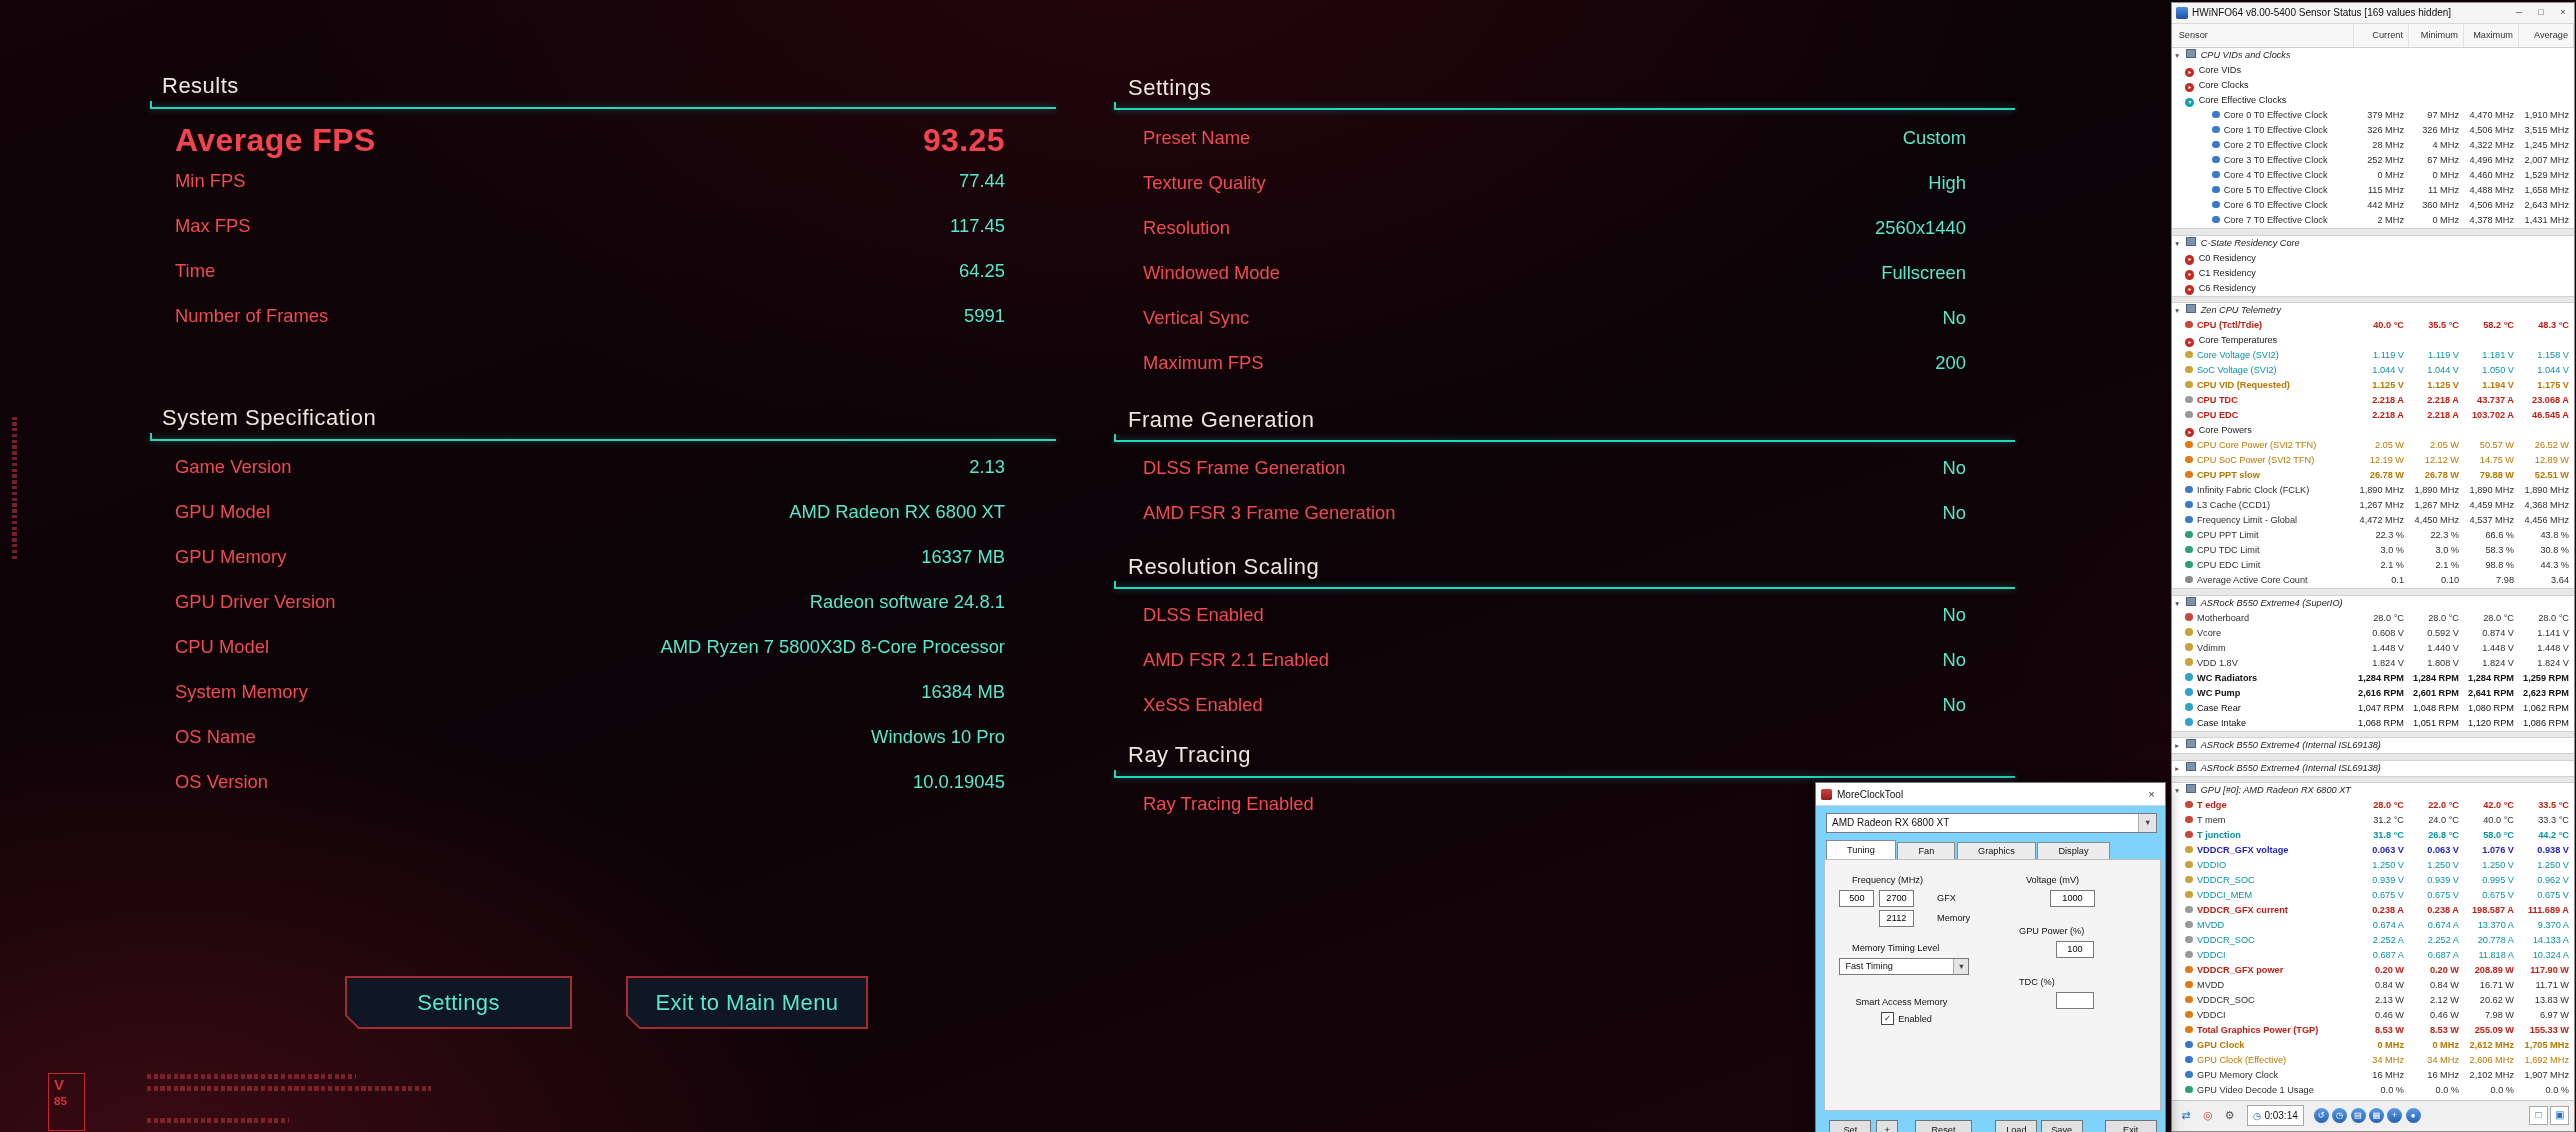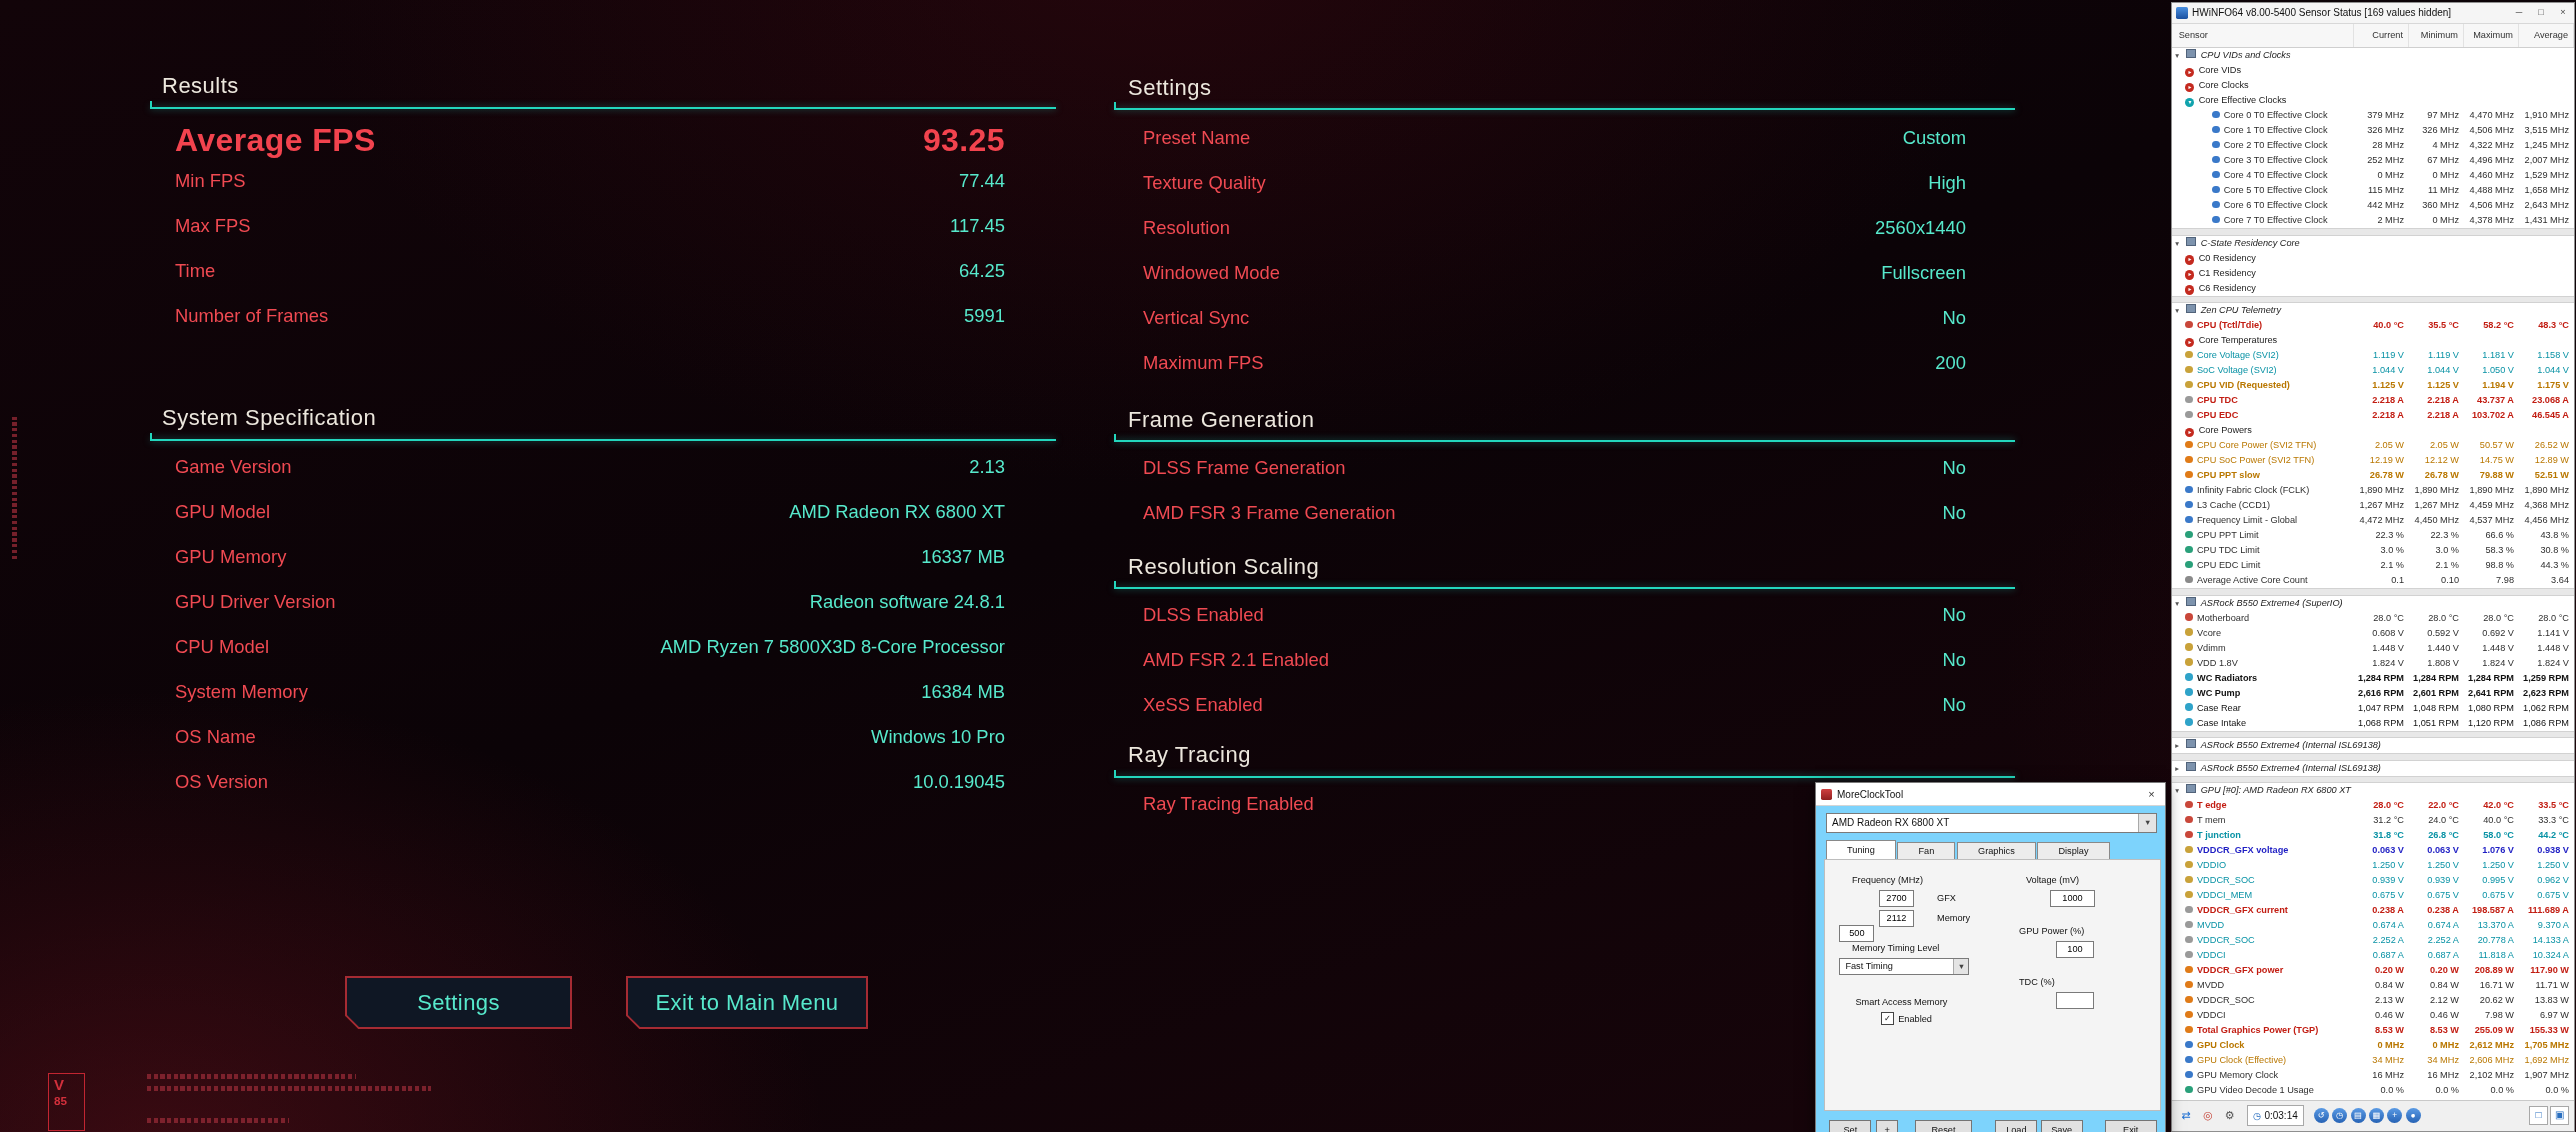--- a/index.html
+++ b/index.html
@@ -446,21 +446,21 @@
         <span class="hw-lab"><span class="hw-ic ic-temp"></span><span class="hw-lt">Motherboard</span></span>
         <span class="hw-val">28.0 °C</span>
         <span class="hw-val">28.0 °C</span>
         <span class="hw-val">28.0 °C</span>
         <span class="hw-val">28.0 °C</span>
       </div>
       <div class="hw-row k-d c-gray">
         <span class="hw-lab"><span class="hw-ic ic-volt"></span><span class="hw-lt">Vcore</span></span>
         <span class="hw-val">0.608 V</span>
         <span class="hw-val">0.592 V</span>
-        <span class="hw-val">0.692 V</span>
+        <span class="hw-val">0.874 V</span>
         <span class="hw-val">1.141 V</span>
       </div>
       <div class="hw-row k-d c-gray">
         <span class="hw-lab"><span class="hw-ic ic-volt"></span><span class="hw-lt">Vdimm</span></span>
         <span class="hw-val">1.448 V</span>
         <span class="hw-val">1.440 V</span>
         <span class="hw-val">1.448 V</span>
         <span class="hw-val">1.448 V</span>
       </div>
       <div class="hw-row k-d c-gray">
@@ -678,21 +678,21 @@
     <span class="mct-close">×</span>
   </div>
   <div class="mct-combo" style="left:10px;top:30px;width:331px">
     <span>AMD Radeon RX 6800 XT</span>
     <span class="arr">▼</span>
   </div>
   <div id="mct-tabs"><span class="mct-tab active">Tuning</span><span class="mct-tab">Fan</span><span class="mct-tab">Graphics</span><span class="mct-tab">Display</span></div>
   <div class="mct-panel"></div>
 
   <span class="mct-lbl" style="left:20px;top:92px">Frequency (MHz)</span>
-  <input class="mct-in" style="left: 23.4px; top: 107px; width: 35px; margin-top: 35px;" value="500">
+  <input class="mct-in" style="left: 23.4px; top: 107px; width: 35px;" value="500">
   <input class="mct-in" style="left: 63px; top: 107px; width: 35px;" value="2700">
   <span class="mct-lbl" style="left:105px;top:110px">GFX</span>
   <input class="mct-in" style="left: 63px; top: 127px; width: 35px;" value="2112">
   <span class="mct-lbl" style="left:105px;top:130px">Memory</span>
 
   <span class="mct-lbl" style="left:20px;top:160px">Memory Timing Level</span>
   <div class="mct-combo small" style="left:23.4px;top:175px;width:130px">
     <span>Fast Timing</span>
     <span class="arr">▼</span>
   </div>

